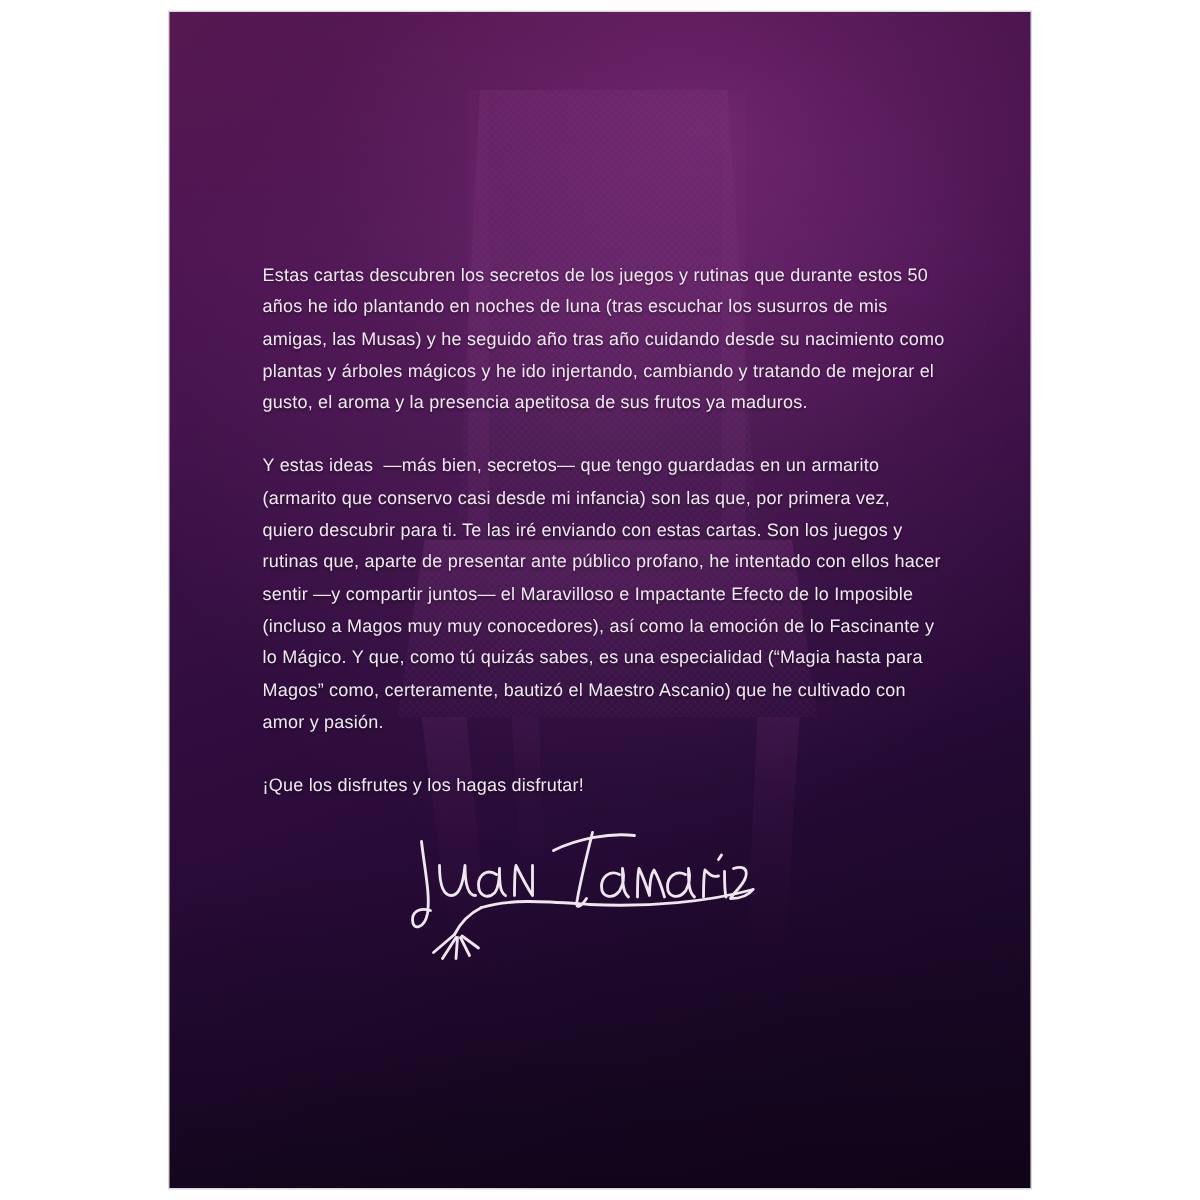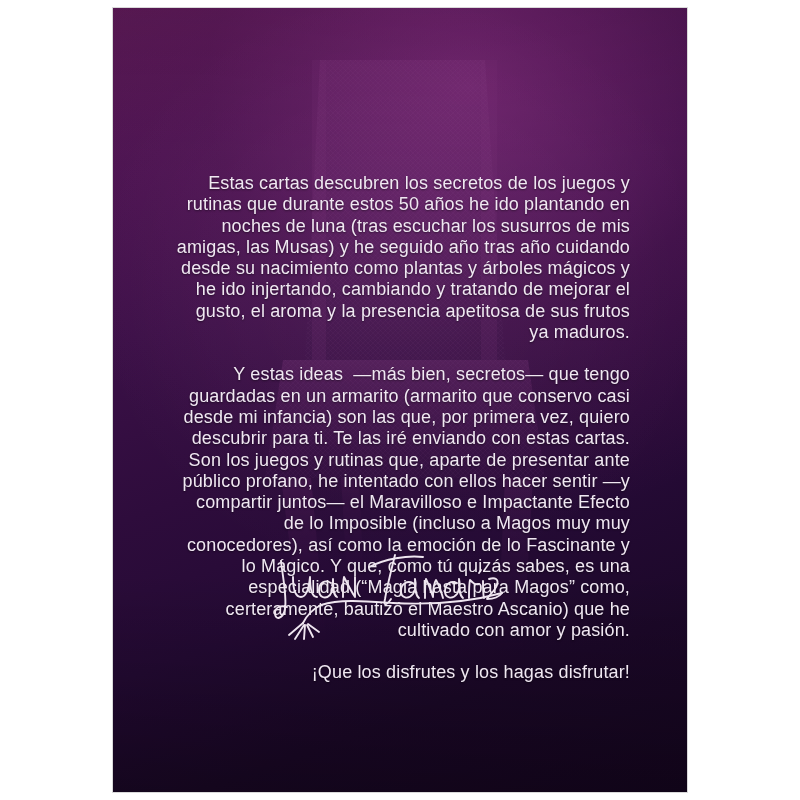--- a/index.html
+++ b/index.html
@@ -57,25 +57,25 @@
 
   #letter {
     position: absolute;
     left: 62px;
     top: 165px;
     width: 455px;
     color: #f0e8f2;
   }
 
   .para {
-    font-size: 18px;
+    font-size: 12px;
     line-height: 21.3px;
     letter-spacing: 0.15px;
     margin: 0 0 21px 0;
-    text-align: right;
+    text-align: left;
     text-shadow: 0 1px 2px rgba(0,0,0,0.45);
     white-space: pre-wrap;
   }
 
   .para.closing {
     margin-bottom: 0;
   }
 
   #signature {
     position: absolute;

